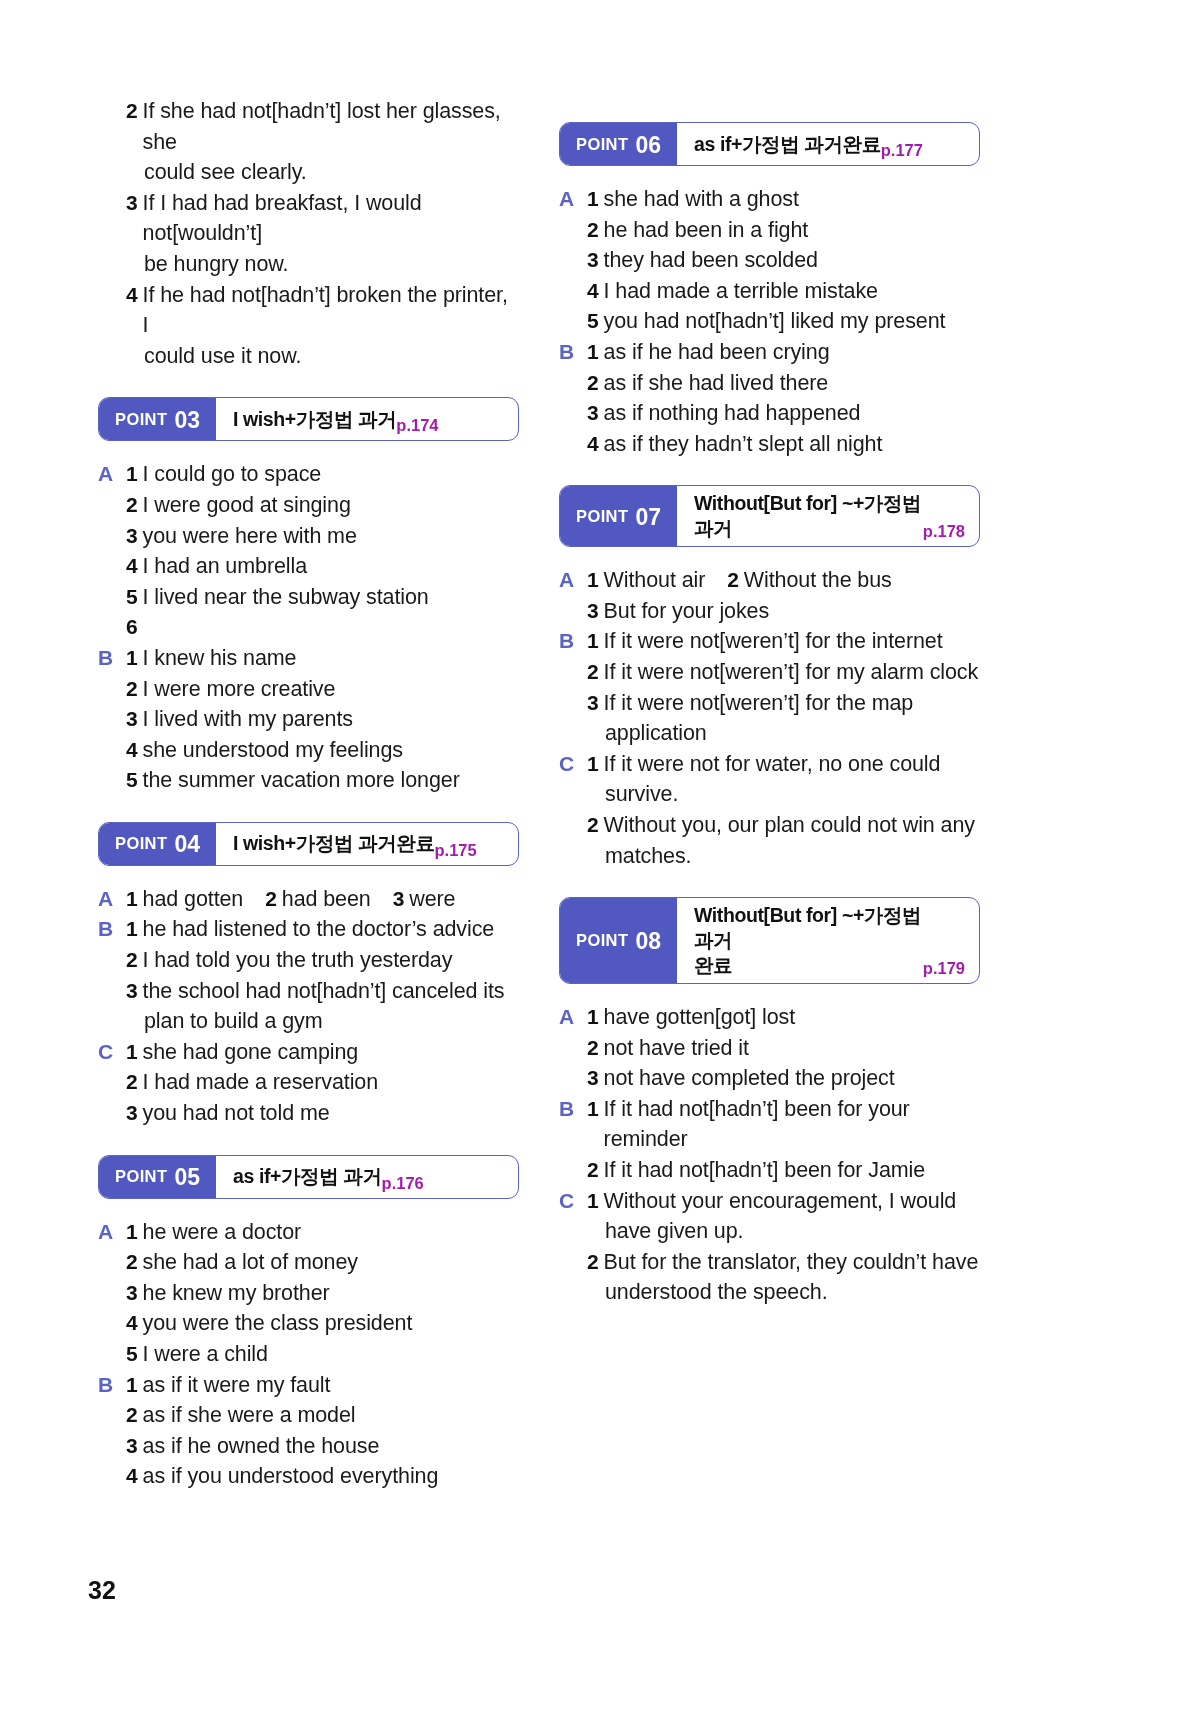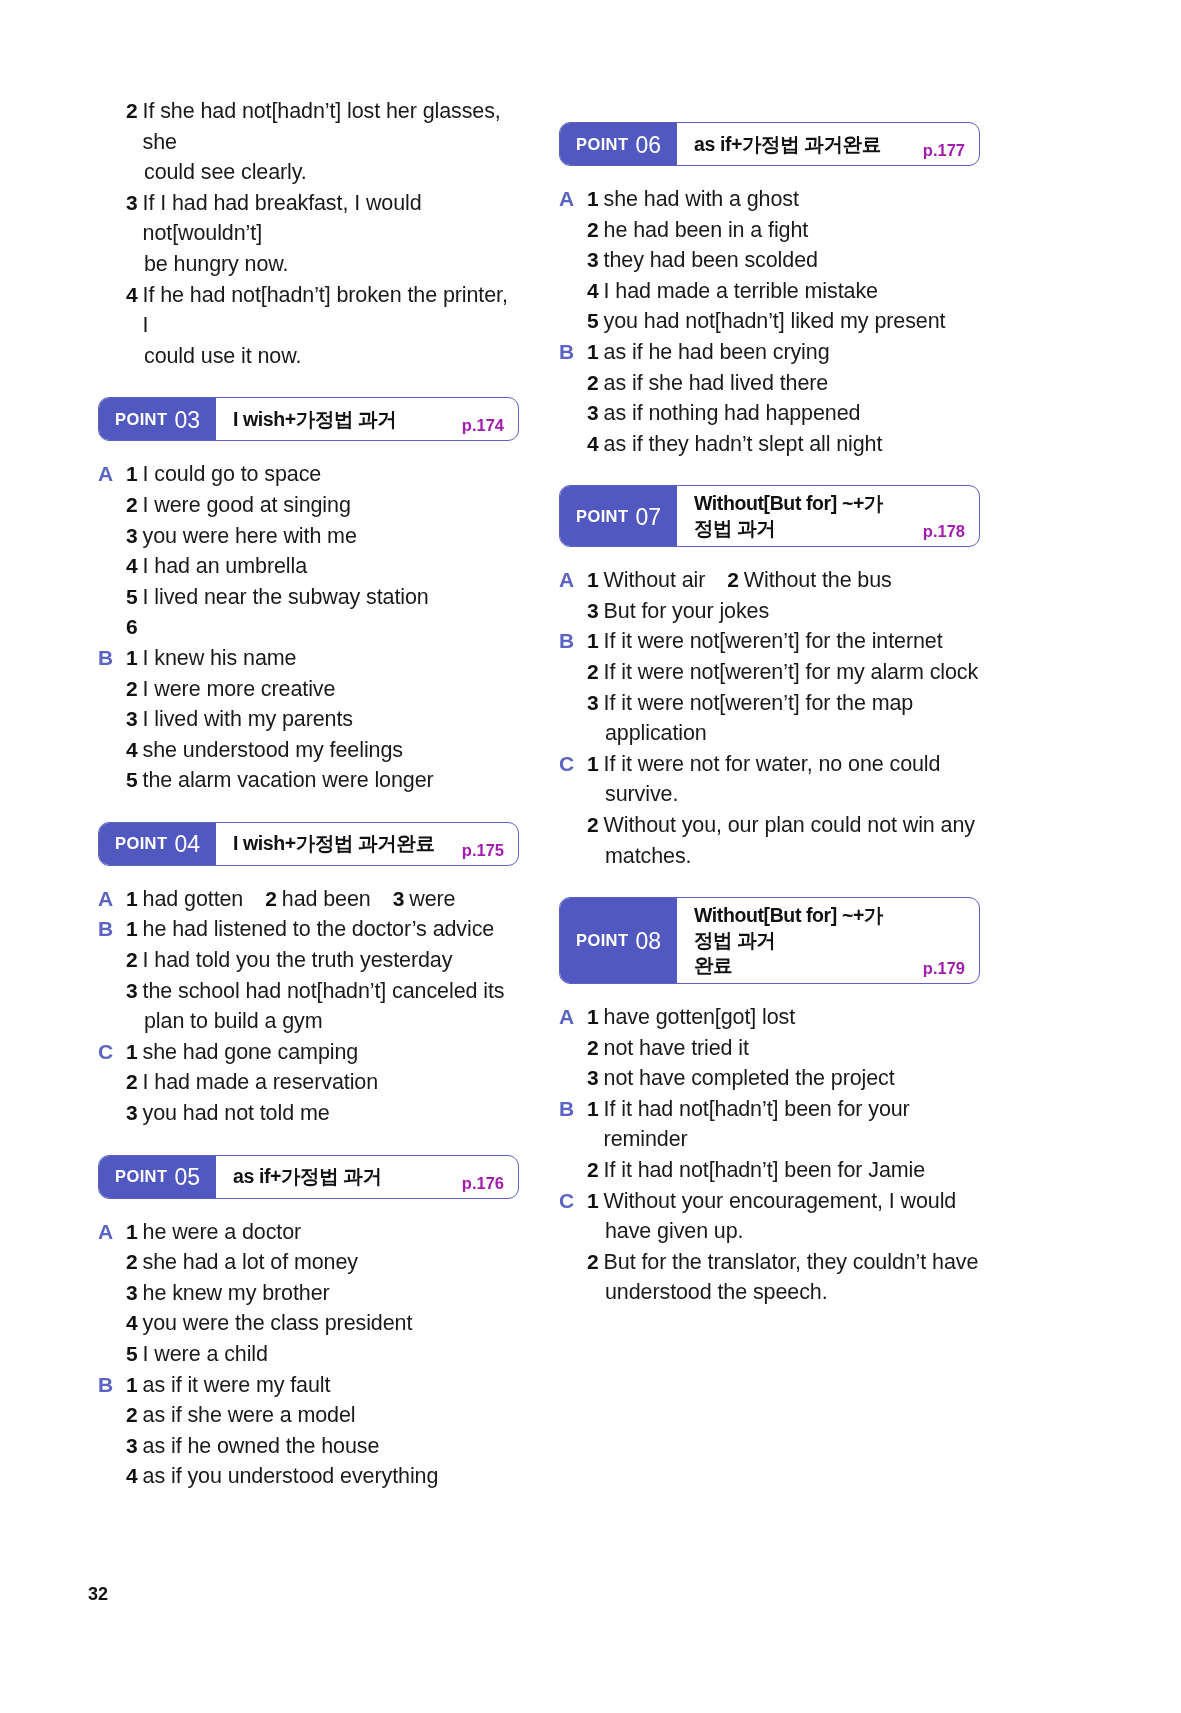--- a/index.html
+++ b/index.html
@@ -80,32 +80,31 @@
     padding:0 16px;
     white-space:nowrap;
   }
   .badge .word{
     font-size:16.5px;
     font-weight:bold;
     letter-spacing:0.4px;
   }
   .badge .no{
     font-size:23px;
-    font-weight:normal;
+    font-weight:bold;
     line-height:1;
     position:relative;
     top:1px;
   }
   .point-head .title{
     flex:1 1 auto;
     display:flex;
     align-items:center;
-    justify-content:space-between;
     padding:5px 14px 5px 17px;
-    gap:22px;
+    gap:0;
   }
   .point-head .title .t{
     font-size:19.5px;
     font-weight:bold;
     letter-spacing:-0.4px;
     line-height:1.28;
     color:#111;
   }
   .point-head .title .pg{
     font-size:16.5px;
@@ -115,21 +114,21 @@
     align-self:flex-end;
   }
   .point-head.two-line .title{align-items:flex-end;}
   .point-head.two-line .title .t{align-self:flex-start;}
 
   
   .folio{
     position:absolute;
     left:88px;
     bottom:108px;
-    font-size:18px;
+    font-size:25px;
     font-weight:bold;
     color:#111;
   }
 </style>
 </head>
 <body>
 
 <div class="page">
   <div class="columns">
 
@@ -219,21 +218,21 @@
               <div class="item">
                 <span class="num">3</span>
                 <span class="txt">I lived with my parents</span>
               </div>
               <div class="item">
                 <span class="num">4</span>
                 <span class="txt">she understood my feelings</span>
               </div>
               <div class="item">
                 <span class="num">5</span>
-                <span class="txt">the alarm vacation were longer</span>
+                <span class="txt">the summer vacation more longer</span>
               </div>
             </div>
           </div>
         </div>
         <div class="point-head">
           <div class="badge">
             <span class="word">POINT</span>
             <span class="no">04</span>
           </div>
           <div class="title">

